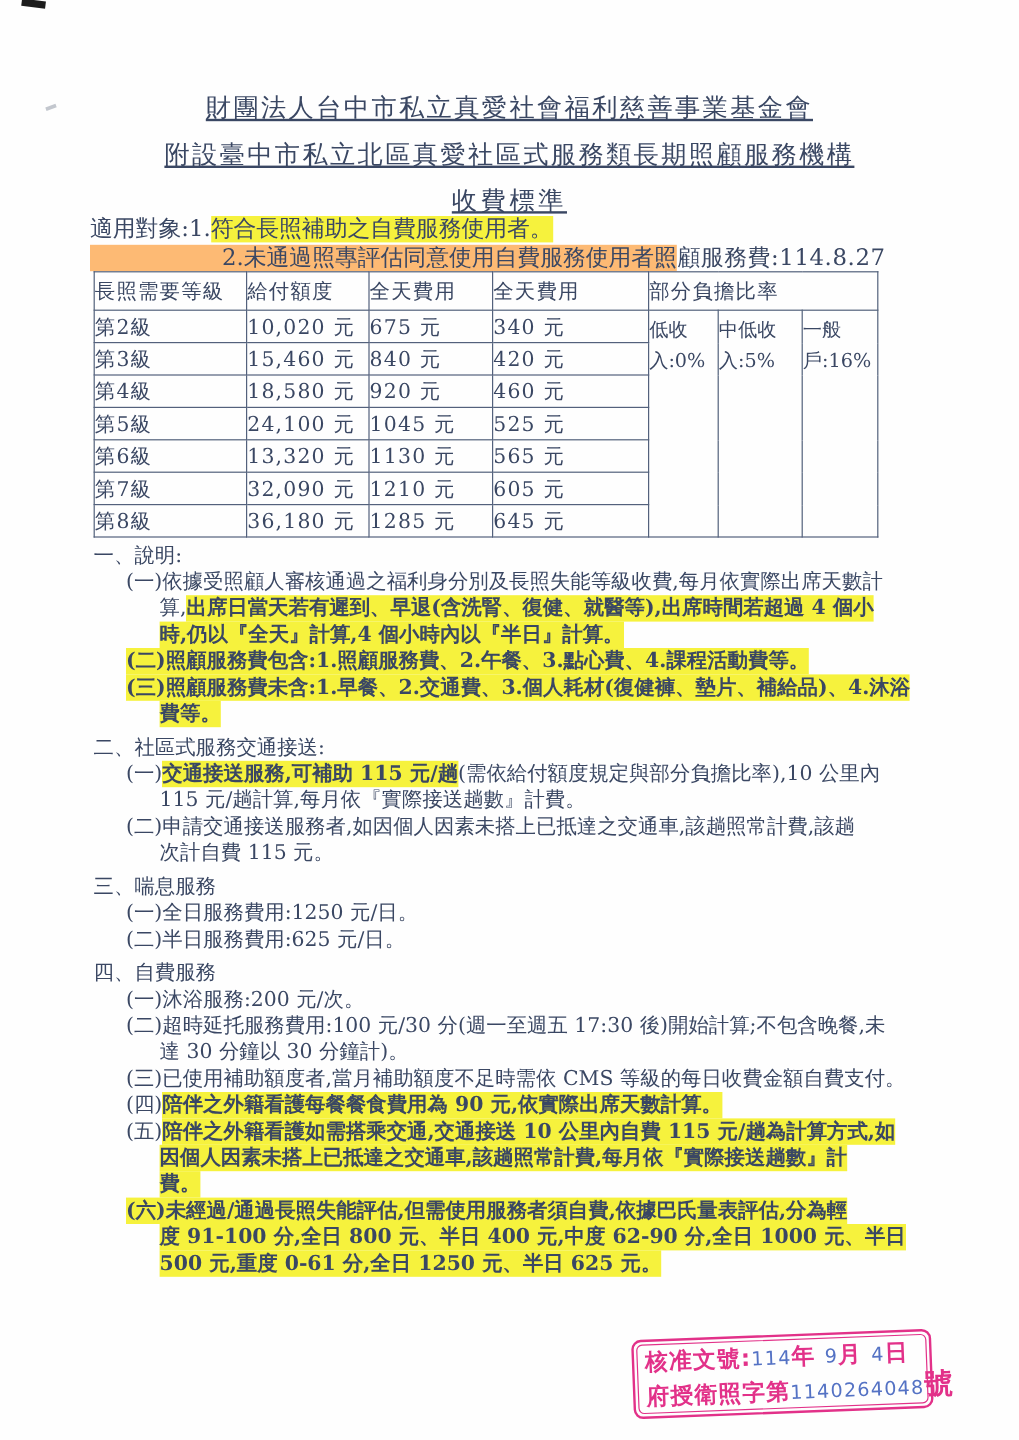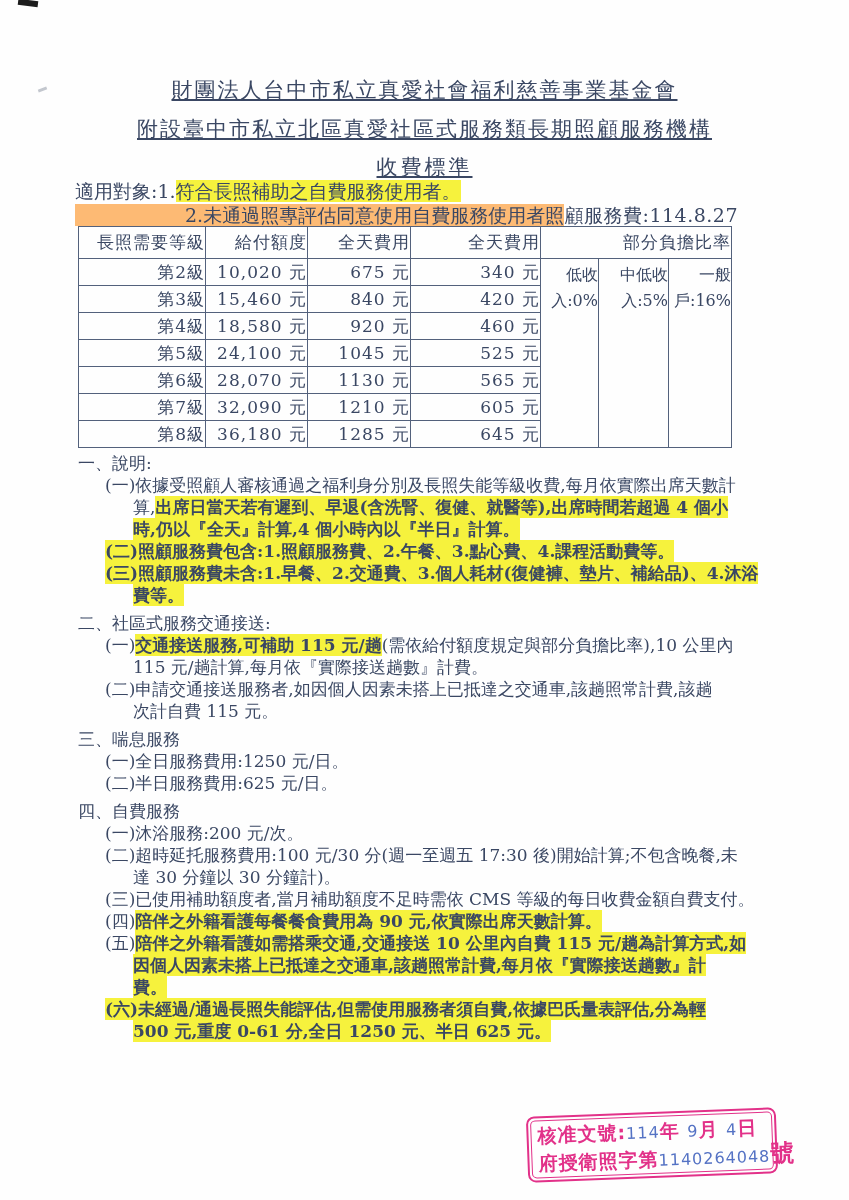--- a/index.html
+++ b/index.html
@@ -21,21 +21,21 @@
   .t3{top:153px;letter-spacing:3px;}
   
   .app{left:75px;top:180px;font-size:19px;line-height:22px;width:700px;}
   .app .row2{margin-top:2px;}
   .hl{background:#f6f23d;}
   .hl-block{display:inline-block;padding-left:110px;background:#fdba74;}
   .revision{position:absolute;left:470px;top:24px;font-size:19px;letter-spacing:0.5px;}
   
   .fee{left:78px;top:226px;border-collapse:collapse;table-layout:fixed;}
   .fee th,.fee td{
-    border:1px solid #53617c;text-align:right;font-weight:normal;
+    border:1px solid #53617c;text-align:left;font-weight:normal;
     font-size:17px;padding:0;color:#3a4763;letter-spacing:1px;
   }
   .fee tr.hr{height:32px;}
   .fee tr.dr{height:27px;}
   .fee td.burden{vertical-align:top;padding-top:3px;line-height:26px;font-size:16px;letter-spacing:0;}
   
   .bodytext{left:78px;top:452px;width:700px;font-size:17px;line-height:22px;}
   .bline{white-space:nowrap;}
   .ind0{padding-left:0;}
   .ind1{padding-left:27px;}
@@ -124,21 +124,21 @@
     <td>460 元</td>
   </tr>
   <tr class="dr">
     <td>第5級</td>
     <td>24,100 元</td>
     <td>1045 元</td>
     <td>525 元</td>
   </tr>
   <tr class="dr">
     <td>第6級</td>
-    <td>28,070 元</td>
+    <td>13,320 元</td>
     <td>1130 元</td>
     <td>565 元</td>
   </tr>
   <tr class="dr">
     <td>第7級</td>
     <td>32,090 元</td>
     <td>1210 元</td>
     <td>605 元</td>
   </tr>
   <tr class="dr">
@@ -169,20 +169,21 @@
     <div class="bline ind0 gap"><span>四、自費服務</span></div>
     <div class="bline ind1"><span>(一)沐浴服務:200 元/次。</span></div>
     <div class="bline ind1"><span>(二)超時延托服務費用:100 元/30 分(週一至週五 17:30 後)開始計算;不包含晚餐,未</span></div>
     <div class="bline ind2"><span>達 30 分鐘以 30 分鐘計)。</span></div>
     <div class="bline ind1"><span>(三)已使用補助額度者,當月補助額度不足時需依 CMS 等級的每日收費金額自費支付。</span></div>
     <div class="bline ind1"><span>(四)</span><span class="hl">陪伴之外籍看護每餐餐食費用為 90 元,依實際出席天數計算。</span></div>
     <div class="bline ind1"><span>(五)</span><span class="hl">陪伴之外籍看護如需搭乘交通,交通接送 10 公里內自費 115 元/趟為計算方式,如</span></div>
     <div class="bline ind2"><span class="hl">因個人因素未搭上已抵達之交通車,該趟照常計費,每月依『實際接送趟數』計</span></div>
     <div class="bline ind2"><span class="hl">費。</span></div>
     <div class="bline ind1"><span class="hl">(六)未經過/通過長照失能評估,但需使用服務者須自費,依據巴氏量表評估,分為輕</span></div>
+    <div class="bline ind2"><span class="hl">度 91-100 分,全日 800 元、半日 400 元,中度 62-90 分,全日 1000 元、半日</span></div>
     <div class="bline ind2"><span class="hl">500 元,重度 0-61 分,全日 1250 元、半日 625 元。</span></div>
   </div>
 
 <div class="abs stamp">
   <div class="stamp-inner">
       <div class="stamp-line"><span class="st-s">核准文號:</span><span class="st-h">114</span><span class="st-s">年 </span><span class="st-h">9</span><span class="st-s">月 </span><span class="st-h">4</span><span class="st-s">日</span></div>
       <div class="stamp-line"><span class="st-s">府授衛照字第</span><span class="st-h">1140264048</span><span class="st-big">號</span></div>
     </div>
 </div>
 

